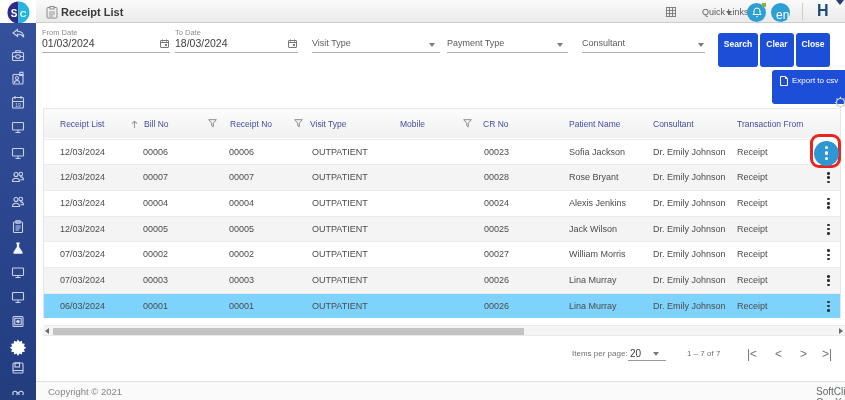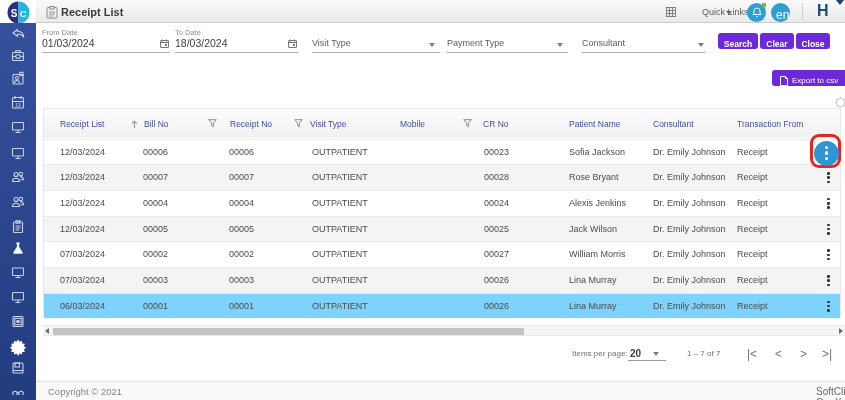--- a/index.html
+++ b/index.html
@@ -11,21 +11,21 @@
 .corner{left:836px;top:0;width:0;height:0;border-left:4.5px solid transparent;border-right:4.5px solid transparent;border-top:5px solid #26406e}
 .qtext{top:7px;font-size:9px;color:#5a5a5a}
 .circ{width:19px;height:19px;border-radius:50%;background:#2d9fd4;top:2.5px}
 .vline{left:802px;top:3px;width:1px;height:17px;background:#ccc}
 .hbtn{left:814px;top:2px;font-size:16px;font-weight:bold;color:#1c4b77}
 .lbl{font-size:7.5px;color:#8d8d8d}
 .val{font-size:10.5px;color:#3e3e3e}
 .flt{font-size:9px;color:#5c5c5c}
 .uline{height:1px;background:#adadad;top:52px}
 .caret{width:0;height:0;border-left:3.5px solid transparent;border-right:3.5px solid transparent;border-top:4px solid #7c7c7c}
-.btn{background:#6d28d9;border-radius:3px;color:#fff;font-size:8.5px;font-weight:bold;text-align:center;line-height:22px;height:16px;top:33px}
+.btn{background:#1d4ed8;border-radius:3px;color:#fff;font-size:8.5px;font-weight:bold;text-align:center;line-height:22px;height:34px;top:33px}
 .table{left:43px;top:108px;width:798px;height:210px;border:1px solid #e7e7e7;border-bottom:1px solid #e3e3e3}
 .thead{left:0;top:0;width:796px;height:29px;background:linear-gradient(#fcfcfc,#f1f1f1)}
 .th{font-size:8.5px;color:#434da0;top:10px;position:absolute}
 .row{left:0;width:796px;height:25.7px;border-top:1px solid #ececec}
 .cell{font-size:9px;color:#4b4b4b;top:7px;position:absolute}
 .dots{position:absolute;left:783px;top:7px;width:3px}
 .dots i{display:block;width:2.5px;height:2.5px;border-radius:50%;background:#2f2f2f;margin-bottom:1.8px}
 .sfunnel{position:absolute;top:10px}
 .pag{font-size:8px;color:#6f6f6f}
 .nav{font-size:12px;color:#757575}
@@ -292,21 +292,21 @@
         <i></i>
       </div>
  </div>
 </div>
 
 <div class="abs" style="left:43px;top:325px;width:802px;height:11px;background:#f4f4f4;border-top:1px solid #eaeaea;border-bottom:1px solid #eaeaea"></div>
 <div class="abs" style="left:53px;top:327.5px;width:471px;height:7px;background:#c3c3c3"></div>
 <div class="abs" style="left:45px;top:328px;width:0;height:0;border-top:3px solid transparent;border-bottom:3px solid transparent;border-right:4px solid #6b6b6b"></div>
 <div class="abs" style="left:839px;top:328px;width:0;height:0;border-top:3px solid transparent;border-bottom:3px solid transparent;border-left:4px solid #6b6b6b"></div>
 <div class="abs pag" style="left:572px;top:349px">Items per page:</div>
-<div class="abs" style="left:630px;top:348px;font-size:10px;font-weight:bold;color:#3c3c3c">20</div>
+<div class="abs" style="left:630px;top:348px;font-size:10px;font-weight:normal;color:#3c3c3c">20</div>
 <div class="abs caret" style="left:653px;top:352px"></div>
 <div class="abs" style="left:628px;top:360px;width:38px;height:1px;background:#999"></div>
 <div class="abs pag" style="left:687px;top:349px">1 – 7 of 7</div>
 <div class="abs nav" style="left:747px;top:347px">|&lt;</div>
 <div class="abs nav" style="left:775px;top:347px">&lt;</div>
 <div class="abs nav" style="left:800px;top:347px">&gt;</div>
 <div class="abs nav" style="left:822px;top:347px">&gt;|</div>
 <div class="abs footer"></div>
 <div class="abs" style="left:48px;top:386px;font-size:9.5px;color:#858585">Copyright © 2021</div>
 <div class="abs" style="left:816px;top:386px;font-size:10px;color:#63676b">SoftClinic GenX</div>

